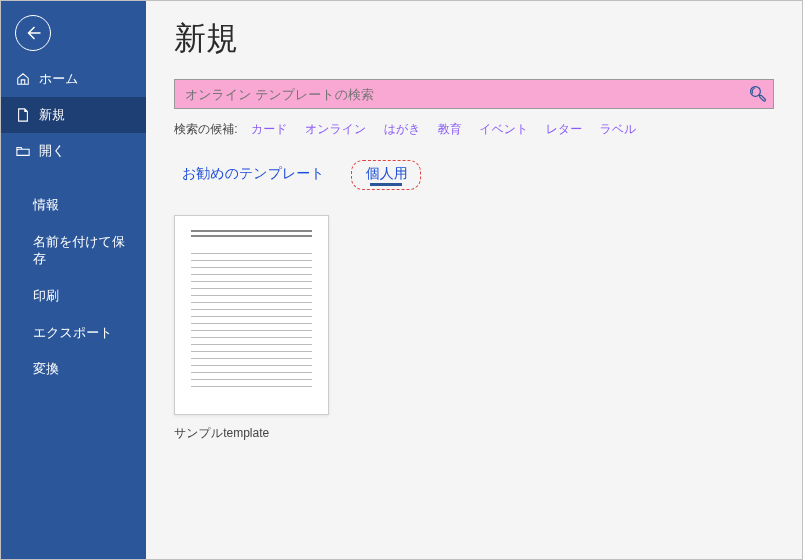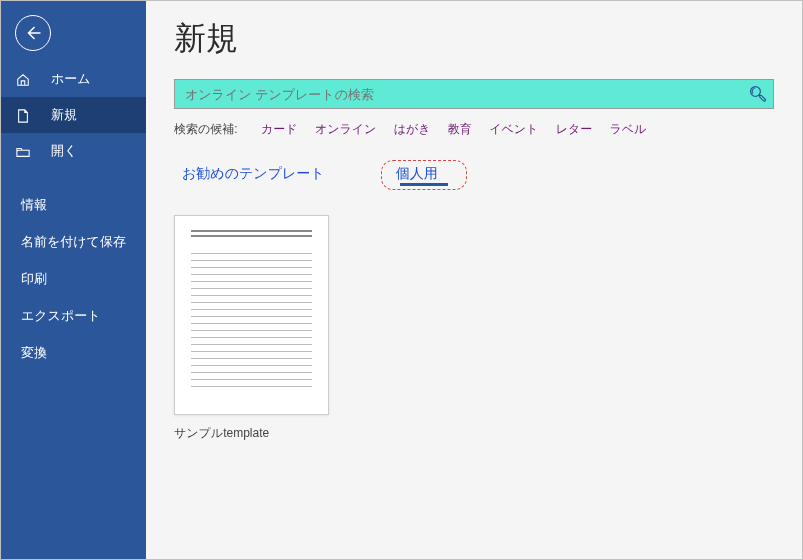--- a/index.html
+++ b/index.html
@@ -31,61 +31,60 @@
       border-radius: 50%;
       margin: 14px 0 10px 14px;
       display: flex;
       align-items: center;
       justify-content: center;
       cursor: pointer;
     }
     .back-btn svg { width: 18px; height: 18px; }
     .nav-item {
       display: flex;
-      align-items: flex-end;
+      align-items: center;
       padding: 9px 14px;
       cursor: pointer;
-      gap: 12px;
     }
     .nav-item.active {
       background: #1e3f73;
     }
     .nav-item .icon {
       width: 16px;
       height: 16px;
       margin-right: 8px;
       display: flex;
       align-items: center;
       justify-content: center;
     }
     .sub-items {
       margin-top: 18px;
     }
     .sub-item {
-      padding: 10px 14px 10px 20px;
+      padding: 10px 14px 10px 32px;
       cursor: pointer;
       line-height: 1.3;
     }
     .main {
       flex: 1;
       background: #f5f5f5;
       padding: 12px 28px 20px 28px;
       overflow: hidden;
     }
     .page-title {
       font-size: 32px;
       font-weight: 400;
       color: #2b2b2b;
       margin-bottom: 18px;
       margin-top: 4px;
     }
     .search-box {
       display: flex;
       border: 1px solid #999;
-      background: #5eead4;
+      background: #f9a8d4;
       height: 30px;
       margin-bottom: 12px;
     }
     .search-input {
       flex: 1;
       border: none;
       outline: none;
       padding: 0 10px;
       font-size: 13px;
       color: #666;
@@ -100,47 +99,46 @@
       font-size: 15px;
       font-weight: bold;
       cursor: pointer;
     }
     .suggestions {
       font-size: 12px;
       color: #444;
       margin-bottom: 22px;
     }
     .suggestions .label {
-      margin-right: 20px;
+      margin-right: 10px;
       font-weight: 500;
     }
     .suggestions a {
-      color: #701a75;
+      color: #8b5cf6;
       text-decoration: none;
       margin-right: 14px;
       cursor: pointer;
     }
     .tabs {
       display: flex;
       align-items: center;
       margin-bottom: 25px;
       font-size: 14px;
     }
     .tab {
       margin-right: 18px;
       padding: 4px 8px 6px 8px;
       cursor: pointer;
       color: #1d4ed8;
     }
     .tab.highlighted {
       border: 1.5px dashed #d44;
       border-radius: 12px;
-      padding: 4px 28px 6px 14px;
+      padding: 4px 12px 6px 14px;
       position: relative;
-      margin-left: 30px;
     }
     .tab.highlighted::after {
       content: "";
       position: absolute;
       bottom: 3px;
       left: 18px;
       right: 18px;
       height: 3px;
       background: #2b579a;
     }

